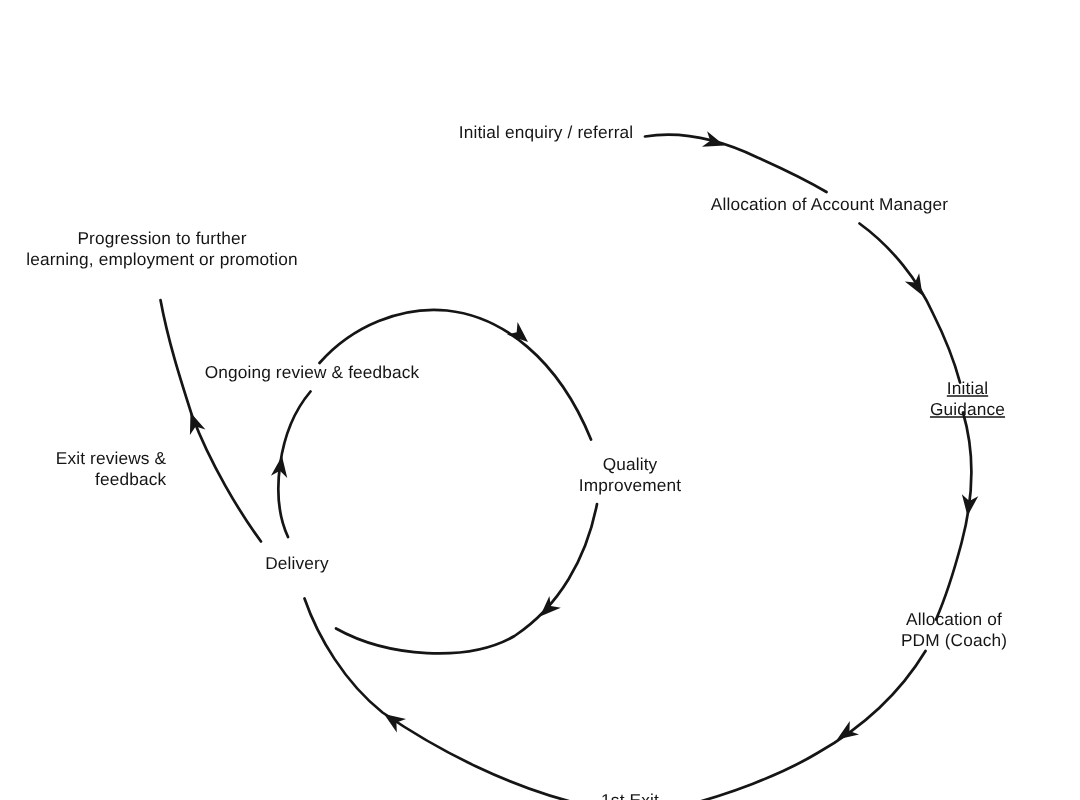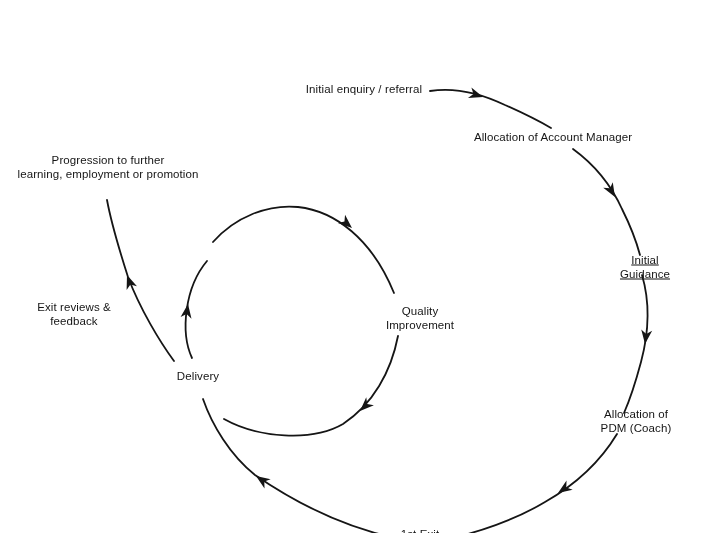--- a/index.html
+++ b/index.html
@@ -48,20 +48,21 @@
       <path class="arrowhead" transform="translate(360 364) rotate(136)" d="M0,0 L-14,5.5 L-10,0 L-14,-5.5 Z"></path>
     </g>
   </svg>
 
   <div class="label" style="left:364px; top:43px;">Initial enquiry / referral</div>
   <div class="label" style="left:553px; top:91px;">Allocation of Account Manager</div>
   <div class="label" style="left:645px; top:220px;text-decoration:underline;">Initial Guidance</div>
   <div class="label" style="left:636px; top:374px;">Allocation of PDM (Coach)</div>
   <div class="label" style="left:420px; top:488px;">1st Exit</div>
   <div class="label" style="left:198px; top:330px;">Delivery</div>
-  <div class="label" style="left:74px;  top:267px;">Exit reviews &amp;
+  <div class="label" style="left:74px;  top:267px;text-align:right;">Exit reviews &amp;
 feedback</div>
   <div class="label" style="left:108px; top:120px;">Progression to further
 learning, employment or promotion</div>
+  <div class="label" style="left:208px; top:203px;">Ongoing review &amp; feedback</div>
   <div class="label" style="left:420px; top:271px;">Quality
 Improvement</div>
 
 </div>
 
 </body></html>

